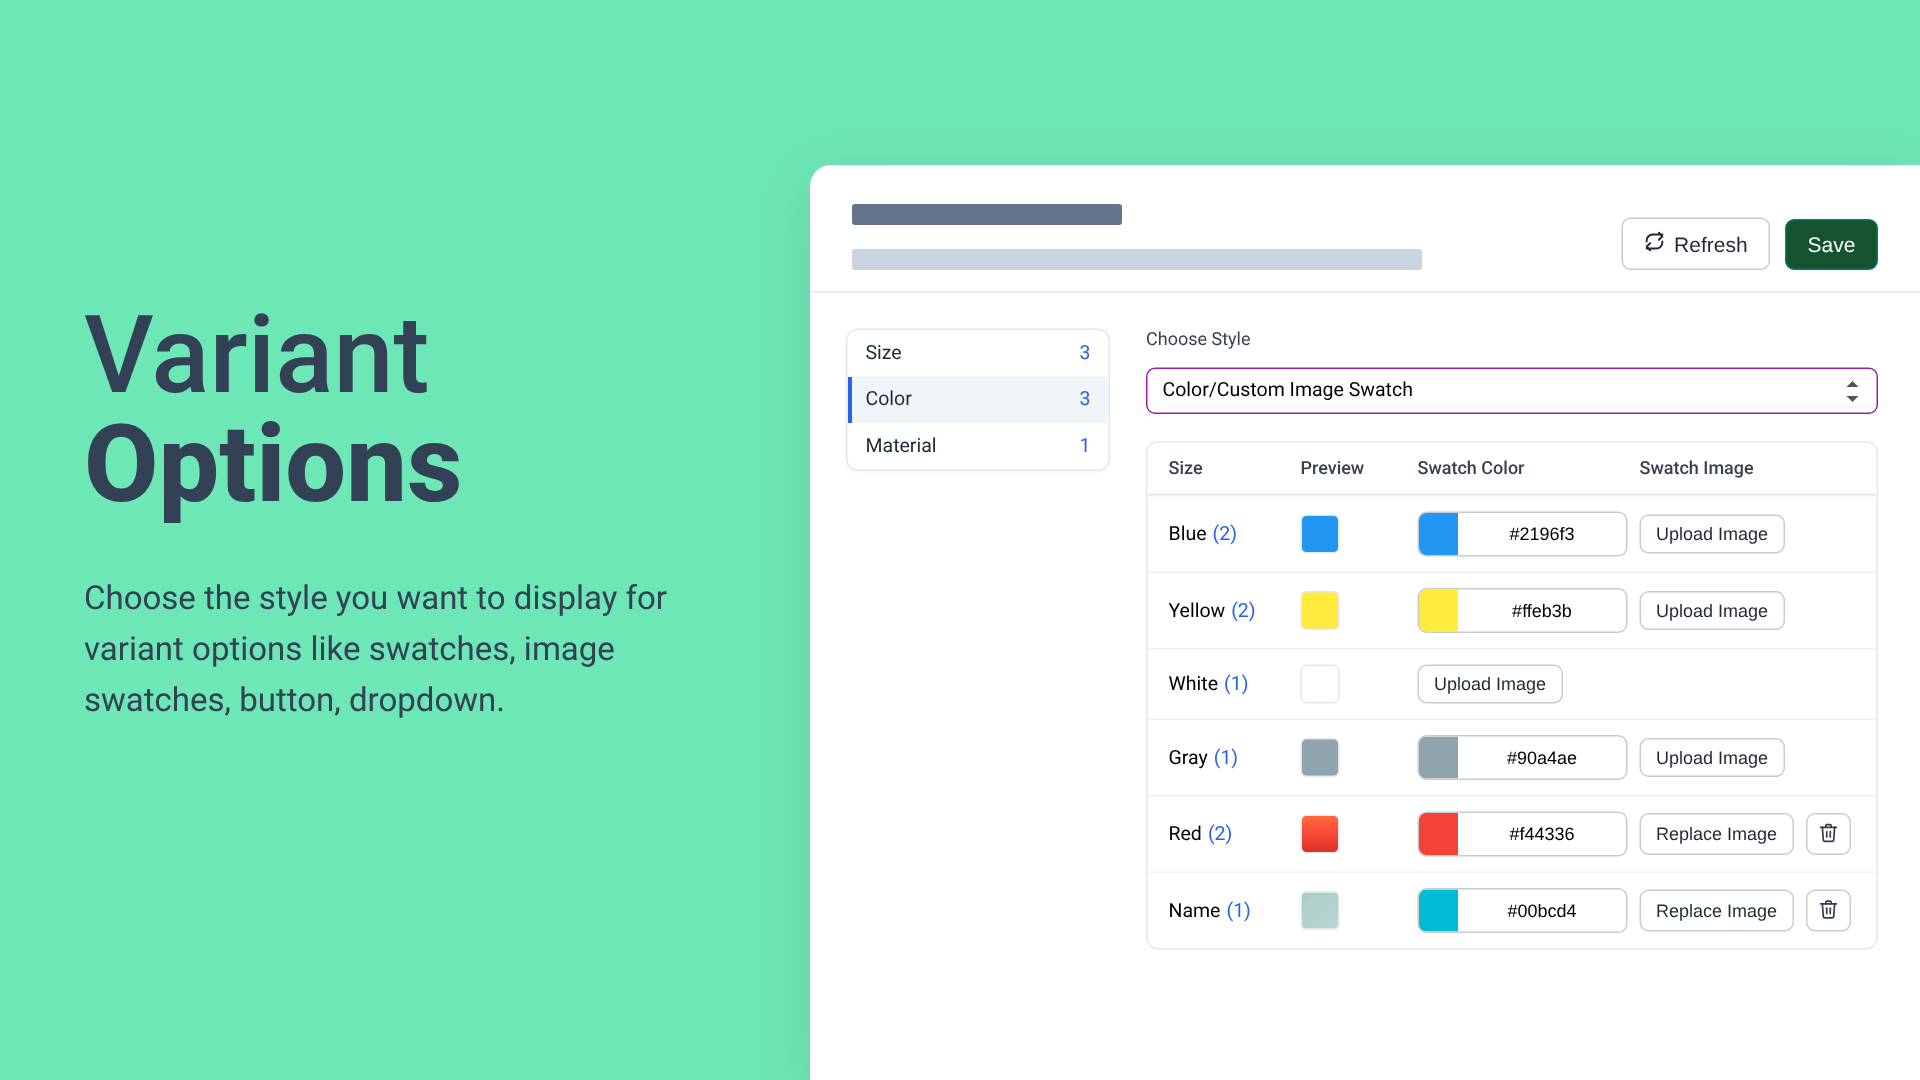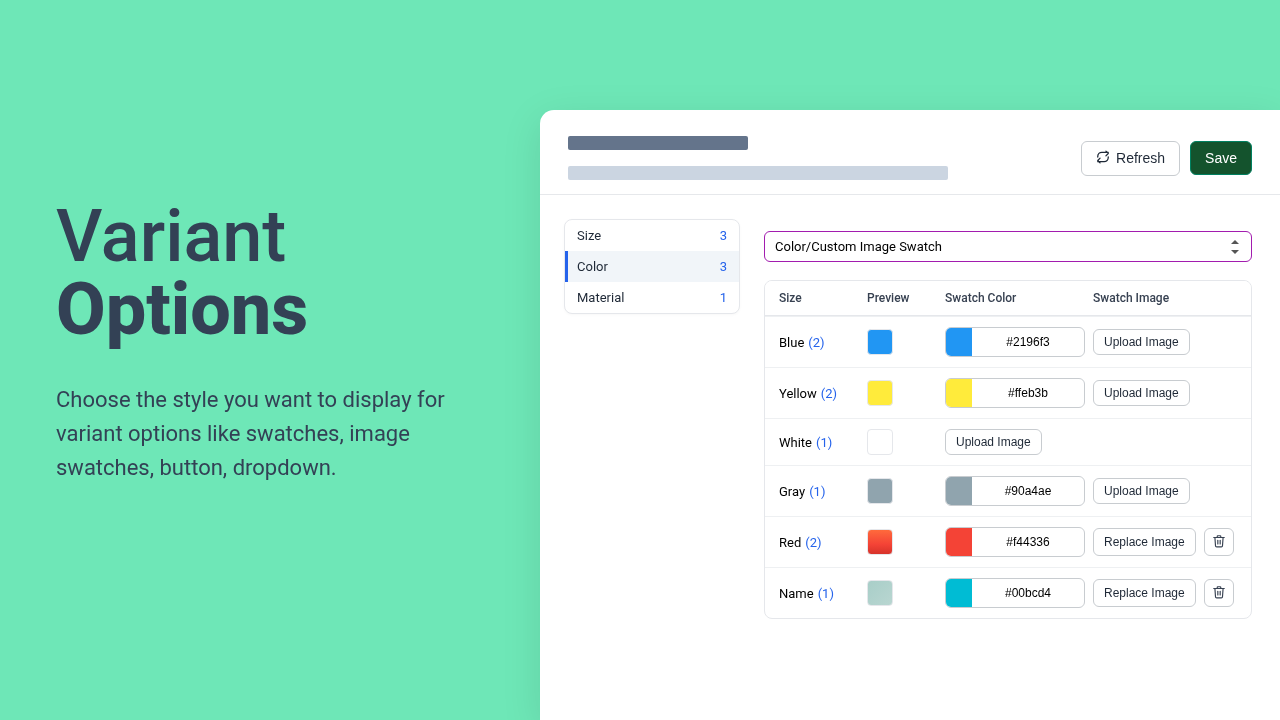--- a/index.html
+++ b/index.html
@@ -35,21 +35,21 @@
     width: 740px;
     height: 610px;
     background: #fff;
     border-radius: 14px 0 0 0;
     box-shadow: 0 10px 40px rgba(0,0,0,0.10);
     overflow: hidden;
   }
 
   .panel-header {
     display: flex;
-    align-items: center;
+    align-items: flex-end;
     justify-content: space-between;
     padding: 26px 28px 14px 28px;
     border-bottom: 1px solid #e6e8eb;
   }
   .skel-col { display: flex; flex-direction: column; gap: 16px; }
   .skel-1 { width: 180px; height: 14px; background: #64748b; border-radius: 2px; }
   .skel-2 { width: 380px; height: 14px; background: #cbd5e1; border-radius: 2px; }
 
   .hdr-actions { display: flex; gap: 10px; align-items: center; }
   .btn {
@@ -222,20 +222,21 @@
           <span>Color</span>
           <span class="count">3</span>
         </div>
         <div class="opt-row">
           <span>Material</span>
           <span class="count">1</span>
         </div>
       </div>
 
     <div class="detail">
+      <span class="label-sm">Choose Style</span>
       <div class="select">
         <span>Color/Custom Image Swatch</span>
         <span class="caret"></span>
       </div>
 
       <div class="table">
         <div class="trow head">
           <span>Size</span>
           <span>Preview</span>
           <span>Swatch Color</span>

